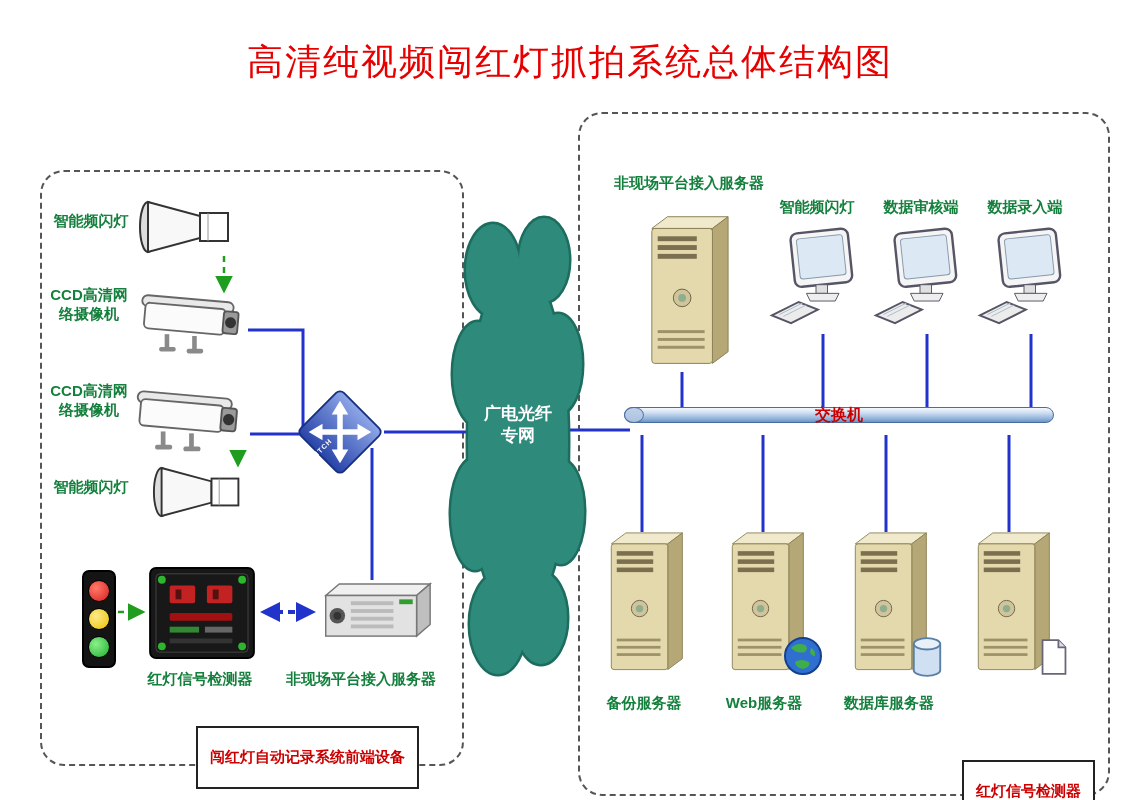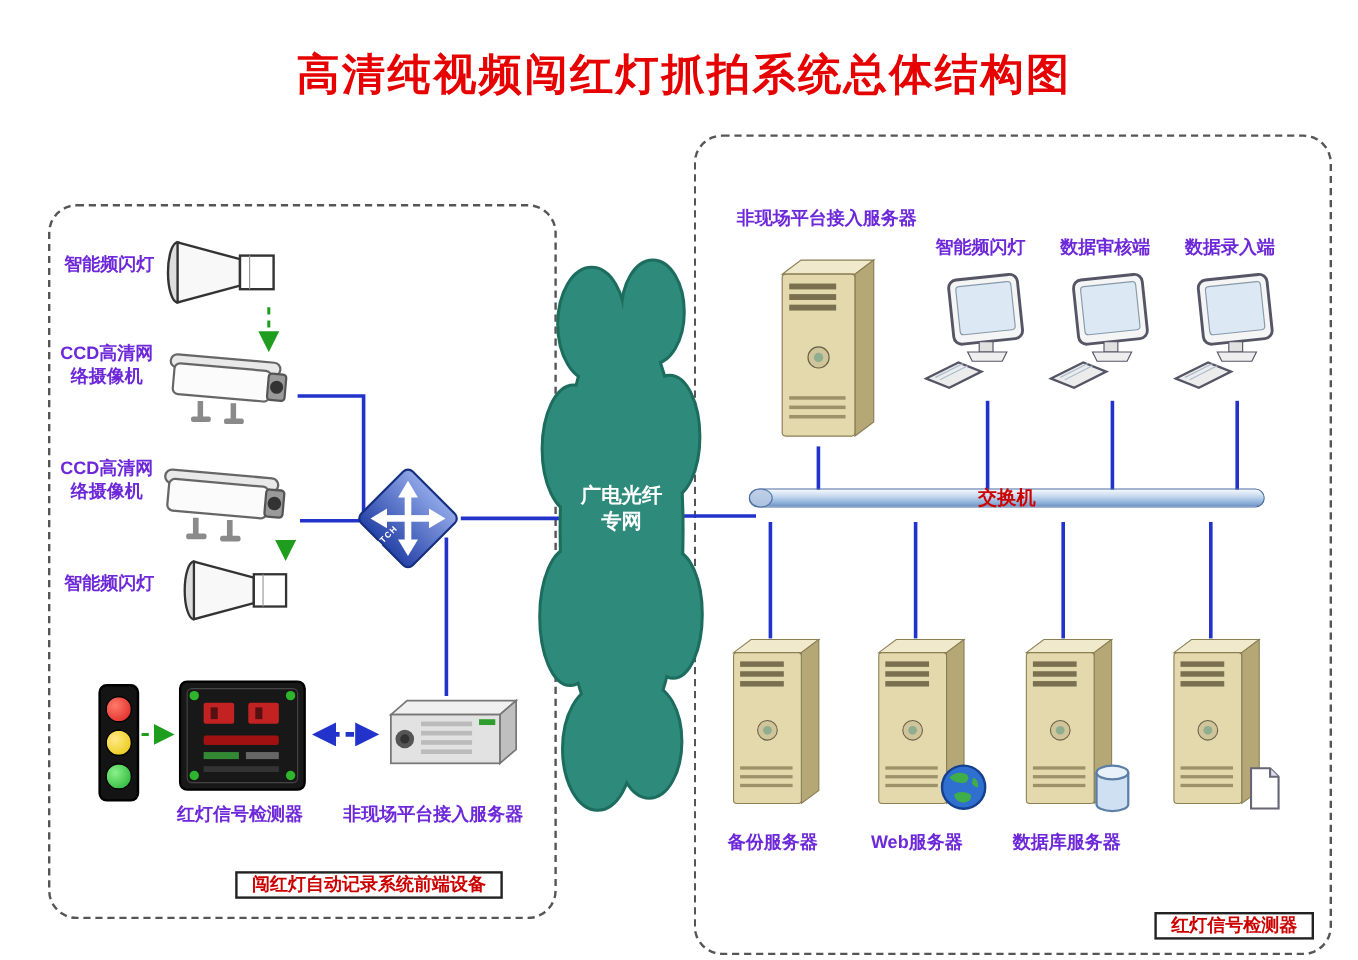--- a/index.html
+++ b/index.html
@@ -2,36 +2,36 @@
 <html><head>
 <meta charset="utf-8">
 <style>
   html,body { margin:0; padding:0; background:#ffffff; }
   .stage {
     position:relative; width:1132px; height:800px; background:#ffffff;
     font-family:"Liberation Sans", sans-serif; overflow:hidden;
   }
   .title {
     position:absolute; left:120px; top:38px; width:900px; text-align:center;
-    font-size:36px; font-weight:bold; color:#e60000; letter-spacing:2px; z-index:5;
+    font-size:36px; font-weight:normal; color:#e60000; letter-spacing:2px; z-index:5;
   }
   .zone-box {
     position:absolute; border:2px dashed #555; border-radius:24px; z-index:0; background:transparent;
   }
   .lines { position:absolute; left:0; top:0; z-index:1; }
   .cloud-wrap { position:absolute; z-index:2; }
   .icon { position:absolute; z-index:3; }
   .icon-svg { width:100%; height:100%; display:block; }
   .lbl {
-    position:absolute; z-index:4; color:#6d28d9; font-weight:bold; font-size:15px;
+    position:absolute; z-index:4; color:#15803d; font-weight:bold; font-size:15px;
     text-align:center; line-height:1.25; white-space:normal;
   }
   .caption-box {
     position:absolute; z-index:4; border:2px solid #222; background:#fff;
-    color:#cc0000; font-weight:bold; font-size:15px; padding:0 12px; white-space:nowrap;
+    color:#cc0000; font-weight:bold; font-size:15px; padding:20px 12px; white-space:nowrap;
   }
   .cloud-label {
     position:absolute; z-index:3; color:#ffffff; font-weight:bold; font-size:17px;
     text-align:center; line-height:1.3;
   }
   
   .traffic {
     position:absolute; z-index:3; background:#141414; border:2px solid #000; border-radius:7px;
     display:flex; flex-direction:column; align-items:center; justify-content:space-around; padding:5px 0;
     box-sizing:border-box;

